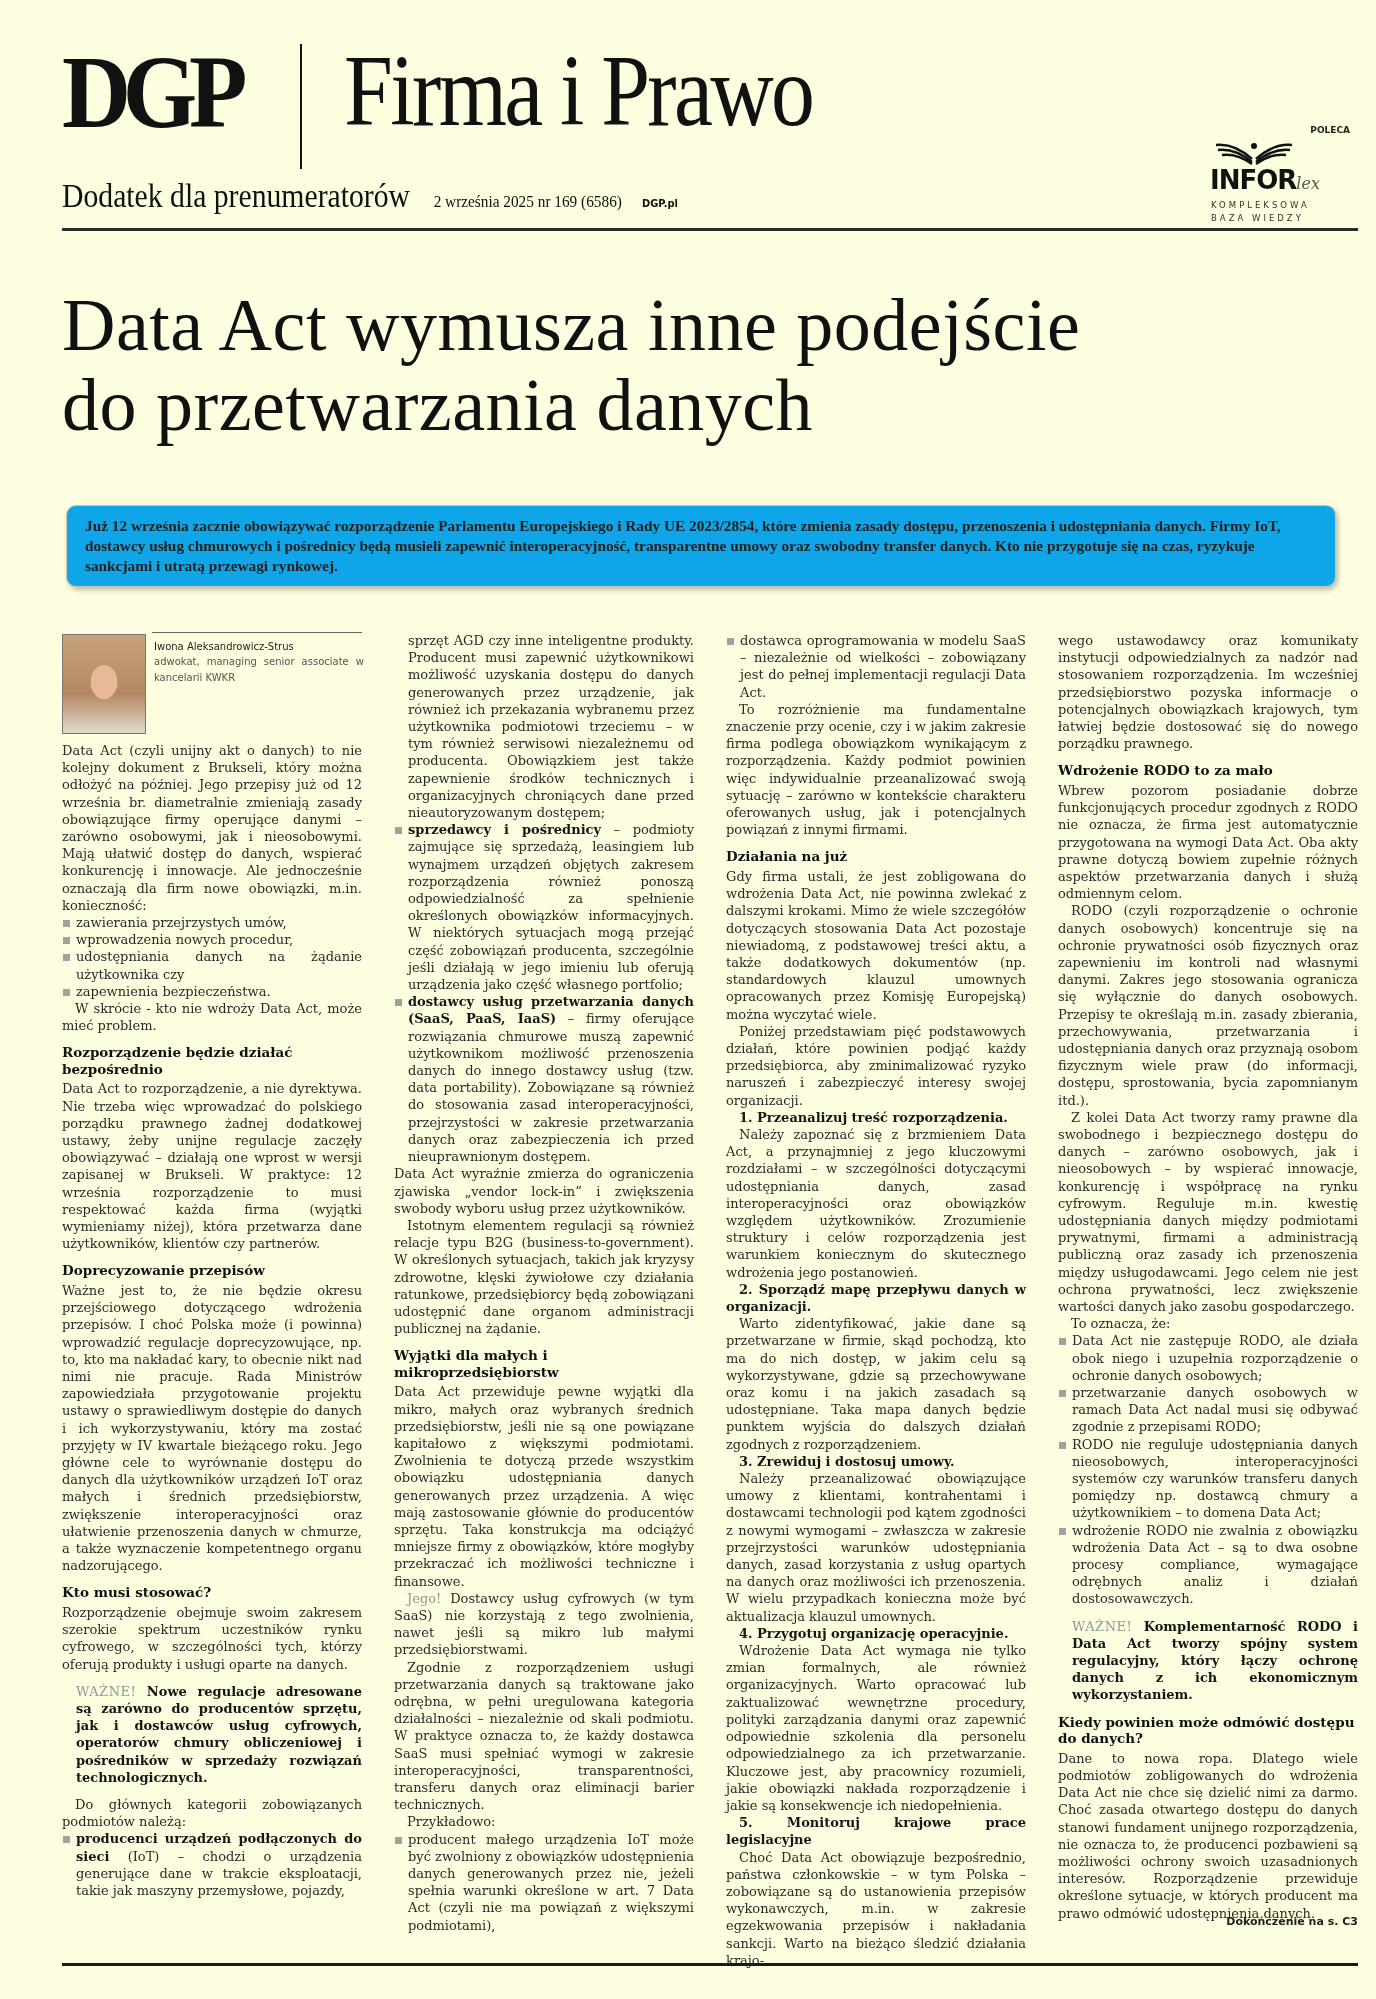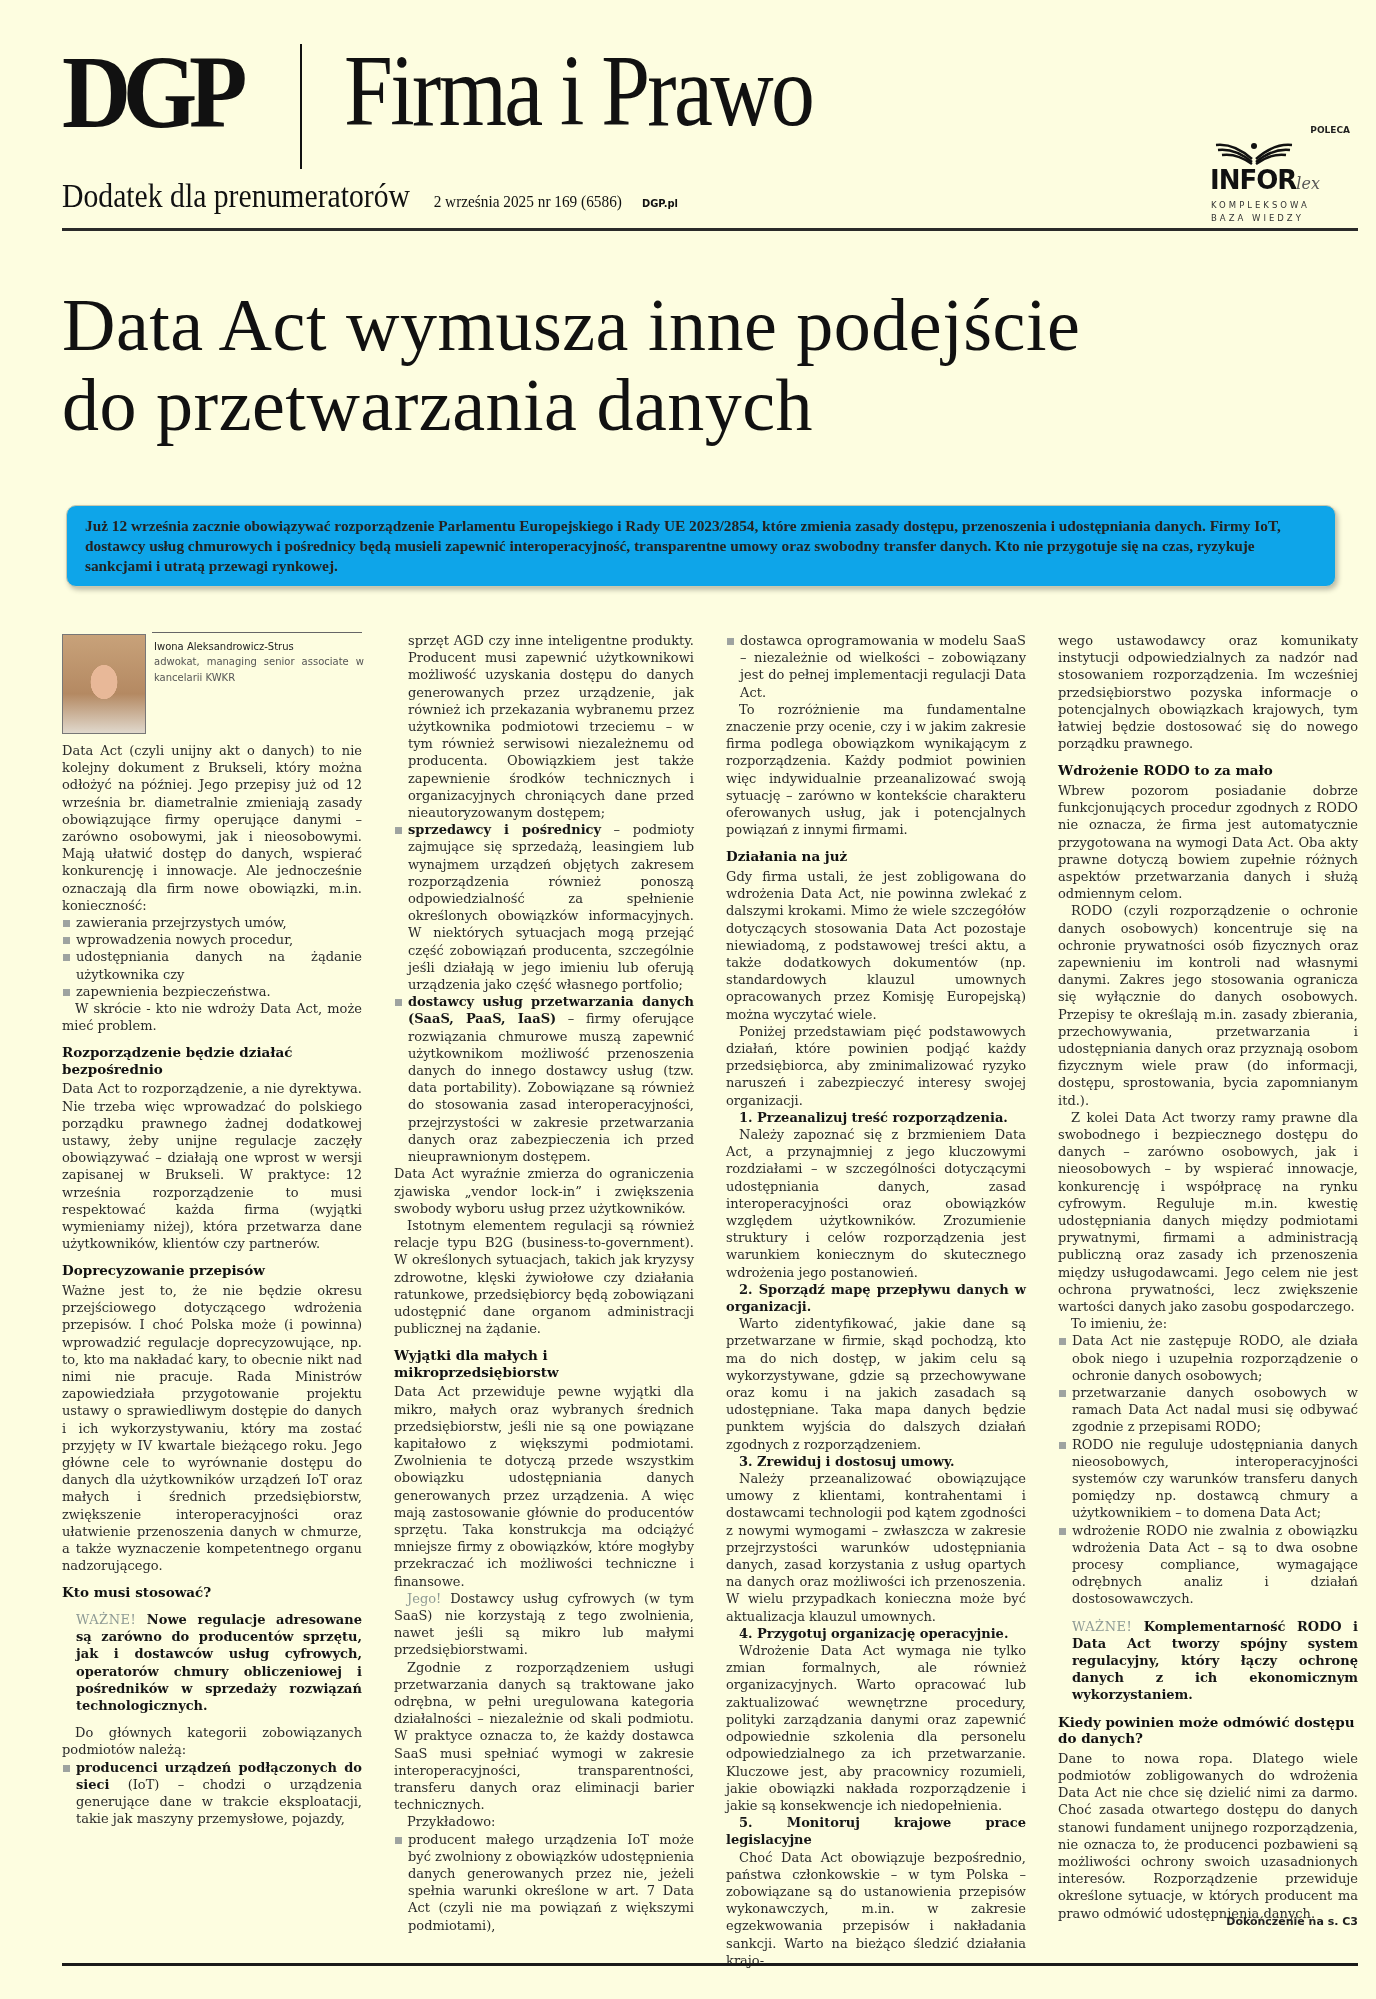--- a/index.html
+++ b/index.html
@@ -145,20 +145,21 @@
       <li>wprowadzenia nowych procedur,</li>
       <li>udostępniania danych na żądanie użytkownika czy</li>
       <li>zapewnienia bezpieczeństwa.</li>
     </ul>
     <p class="ind">W skrócie - kto nie wdroży Data Act, może mieć problem.</p>
     <h3>Rozporządzenie będzie działać bezpośrednio</h3>
     <p>Data Act to rozporządzenie, a nie dyrektywa. Nie trzeba więc wprowadzać do polskiego porządku prawnego żadnej dodatkowej ustawy, żeby unijne regulacje zaczęły obowiązywać – działają one wprost w wersji zapisanej w Brukseli. W praktyce: 12 września rozporządzenie to musi respektować każda firma (wyjątki wymieniamy niżej), która przetwarza dane użytkowników, klientów czy partnerów.</p>
     <h3>Doprecyzowanie przepisów</h3>
     <p>Ważne jest to, że nie będzie okresu przejściowego dotyczącego wdrożenia przepisów. I choć Polska może (i powinna) wprowadzić regulacje doprecyzowujące, np. to, kto ma nakładać kary, to obecnie nikt nad nimi nie pracuje. Rada Ministrów zapowiedziała przygotowanie projektu ustawy o sprawiedliwym dostępie do danych i ich wykorzystywaniu, który ma zostać przyjęty w IV kwartale bieżącego roku. Jego główne cele to wyrównanie dostępu do danych dla użytkowników urządzeń IoT oraz małych i średnich przedsiębiorstw, zwiększenie interoperacyjności oraz ułatwienie przenoszenia danych w chmurze, a także wyznaczenie kompetentnego organu nadzorującego.</p>
     <h3>Kto musi stosować?</h3>
+    <p>Rozporządzenie obejmuje swoim zakresem szerokie spektrum uczestników rynku cyfrowego, w szczególności tych, którzy oferują produkty i usługi oparte na danych.</p>
     <p class="note"><span class="tagw">WAŻNE!</span> <span>Nowe regulacje adresowane są zarówno do producentów sprzętu, jak i dostawców usług cyfrowych, operatorów chmury obliczeniowej i pośredników w sprzedaży rozwiązań technologicznych.</span></p>
     <p class="ind">Do głównych kategorii zobowiązanych podmiotów należą:</p>
     <ul>
       <li><b>producenci urządzeń podłączonych do sieci</b><span> (IoT)</span><span> – chodzi o urządzenia generujące dane w trakcie eksploatacji, takie jak maszyny przemysłowe, pojazdy,</span></li>
     </ul>
   </section>
 
   <section class="col" style="left:332px;">
     <p style="padding-left:14px;">sprzęt AGD czy inne inteligentne produkty. Producent musi zapewnić użytkownikowi możliwość uzyskania dostępu do danych generowanych przez urządzenie, jak również ich przekazania wybranemu przez użytkownika podmiotowi trzeciemu – w tym również serwisowi niezależnemu od producenta. Obowiązkiem jest także zapewnienie środków technicznych i organizacyjnych chroniących dane przed nieautoryzowanym dostępem;</p>
     <ul>
@@ -196,21 +197,21 @@
     <p class="step">5. Monitoruj krajowe prace legislacyjne</p>
     <p class="ind">Choć Data Act obowiązuje bezpośrednio, państwa członkowskie – w tym Polska – zobowiązane są do ustanowienia przepisów wykonawczych, m.in. w zakresie egzekwowania przepisów i nakładania sankcji. Warto na bieżąco śledzić działania krajo-</p>
   </section>
 
   <section class="col" style="left:996px;">
     <p>wego ustawodawcy oraz komunikaty instytucji odpowiedzialnych za nadzór nad stosowaniem rozporządzenia. Im wcześniej przedsiębiorstwo pozyska informacje o potencjalnych obowiązkach krajowych, tym łatwiej będzie dostosować się do nowego porządku prawnego.</p>
     <h3>Wdrożenie RODO to za mało</h3>
     <p>Wbrew pozorom posiadanie dobrze funkcjonujących procedur zgodnych z RODO nie oznacza, że firma jest automatycznie przygotowana na wymogi Data Act. Oba akty prawne dotyczą bowiem zupełnie różnych aspektów przetwarzania danych i służą odmiennym celom.</p>
     <p class="ind">RODO (czyli rozporządzenie o ochronie danych osobowych) koncentruje się na ochronie prywatności osób fizycznych oraz zapewnieniu im kontroli nad własnymi danymi. Zakres jego stosowania ogranicza się wyłącznie do danych osobowych. Przepisy te określają m.in. zasady zbierania, przechowywania, przetwarzania i udostępniania danych oraz przyznają osobom fizycznym wiele praw (do informacji, dostępu, sprostowania, bycia zapomnianym itd.).</p>
     <p class="ind">Z kolei Data Act tworzy ramy prawne dla swobodnego i bezpiecznego dostępu do danych – zarówno osobowych, jak i nieosobowych – by wspierać innowacje, konkurencję i współpracę na rynku cyfrowym. Reguluje m.in. kwestię udostępniania danych między podmiotami prywatnymi, firmami a administracją publiczną oraz zasady ich przenoszenia między usługodawcami. Jego celem nie jest ochrona prywatności, lecz zwiększenie wartości danych jako zasobu gospodarczego.</p>
-    <p class="ind">To imieniu, że:</p>
+    <p class="ind">To oznacza, że:</p>
     <ul>
       <li>Data Act nie zastępuje RODO, ale działa obok niego i uzupełnia rozporządzenie o ochronie danych osobowych;</li>
       <li>przetwarzanie danych osobowych w ramach Data Act nadal musi się odbywać zgodnie z przepisami RODO;</li>
       <li>RODO nie reguluje udostępniania danych nieosobowych, interoperacyjności systemów czy warunków transferu danych pomiędzy np. dostawcą chmury a użytkownikiem – to domena Data Act;</li>
       <li>wdrożenie RODO nie zwalnia z obowiązku wdrożenia Data Act – są to dwa osobne procesy compliance, wymagające odrębnych analiz i działań dostosowawczych.</li>
     </ul>
     <p class="note"><span class="tagw">WAŻNE!</span> <span>Komplementarność RODO i Data Act tworzy spójny system regulacyjny, który łączy ochronę danych z ich ekonomicznym wykorzystaniem.</span></p>
     <h3>Kiedy powinien może odmówić dostępu do danych?</h3>
     <p>Dane to nowa ropa. Dlatego wiele podmiotów zobligowanych do wdrożenia Data Act nie chce się dzielić nimi za darmo. Choć zasada otwartego dostępu do danych stanowi fundament unijnego rozporządzenia, nie oznacza to, że producenci pozbawieni są możliwości ochrony swoich uzasadnionych interesów. Rozporządzenie przewiduje określone sytuacje, w których producent ma prawo odmówić udostępnienia danych.</p>
     <div class="cont">Dokończenie na s. C3</div>

